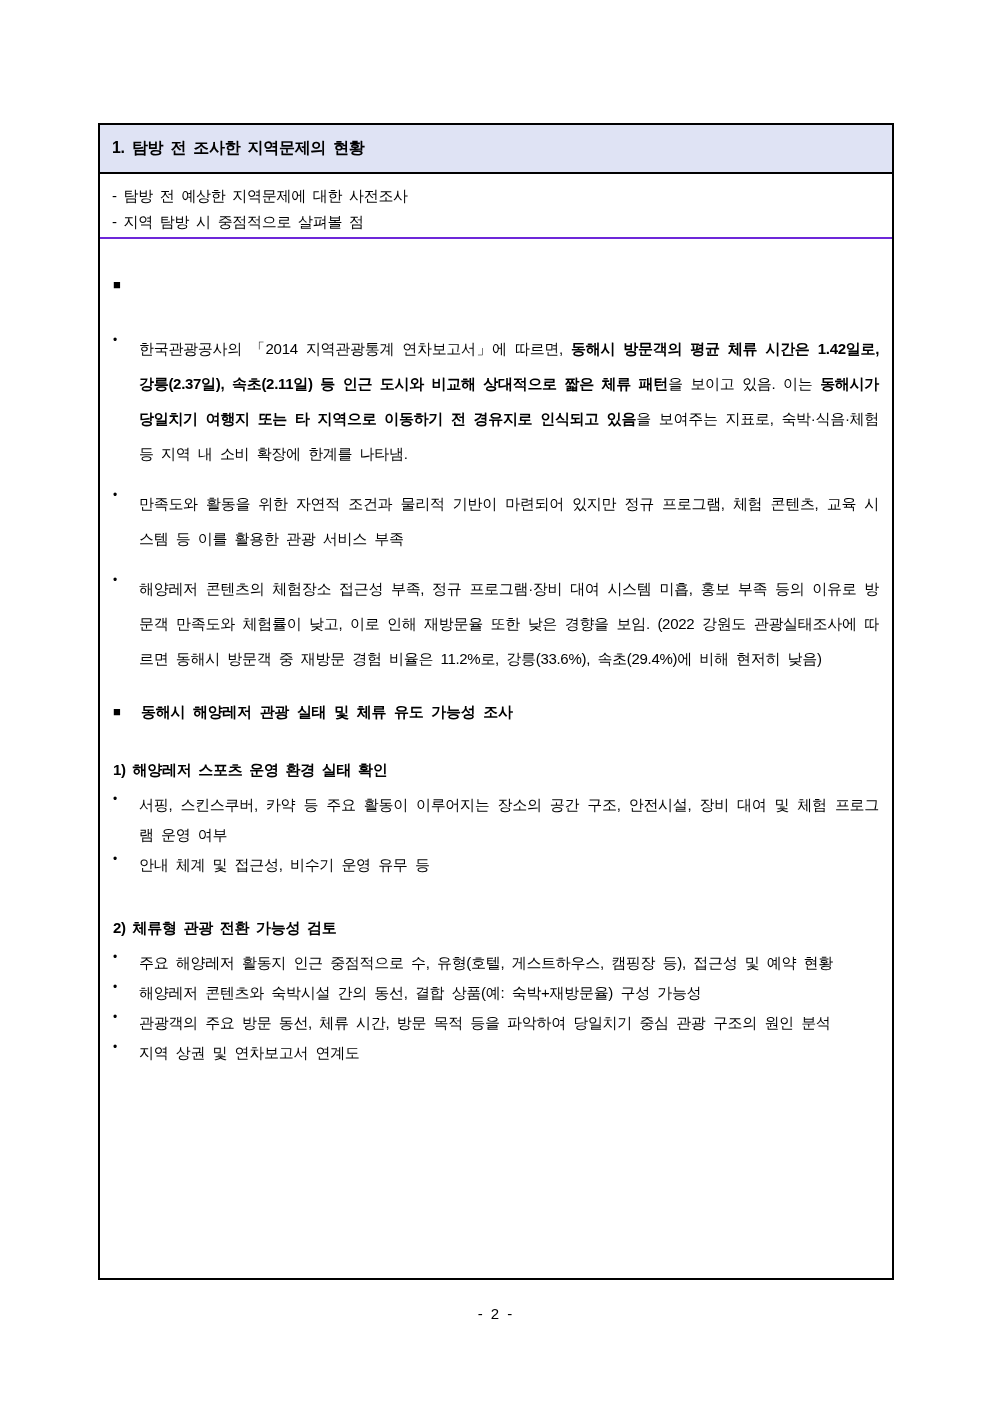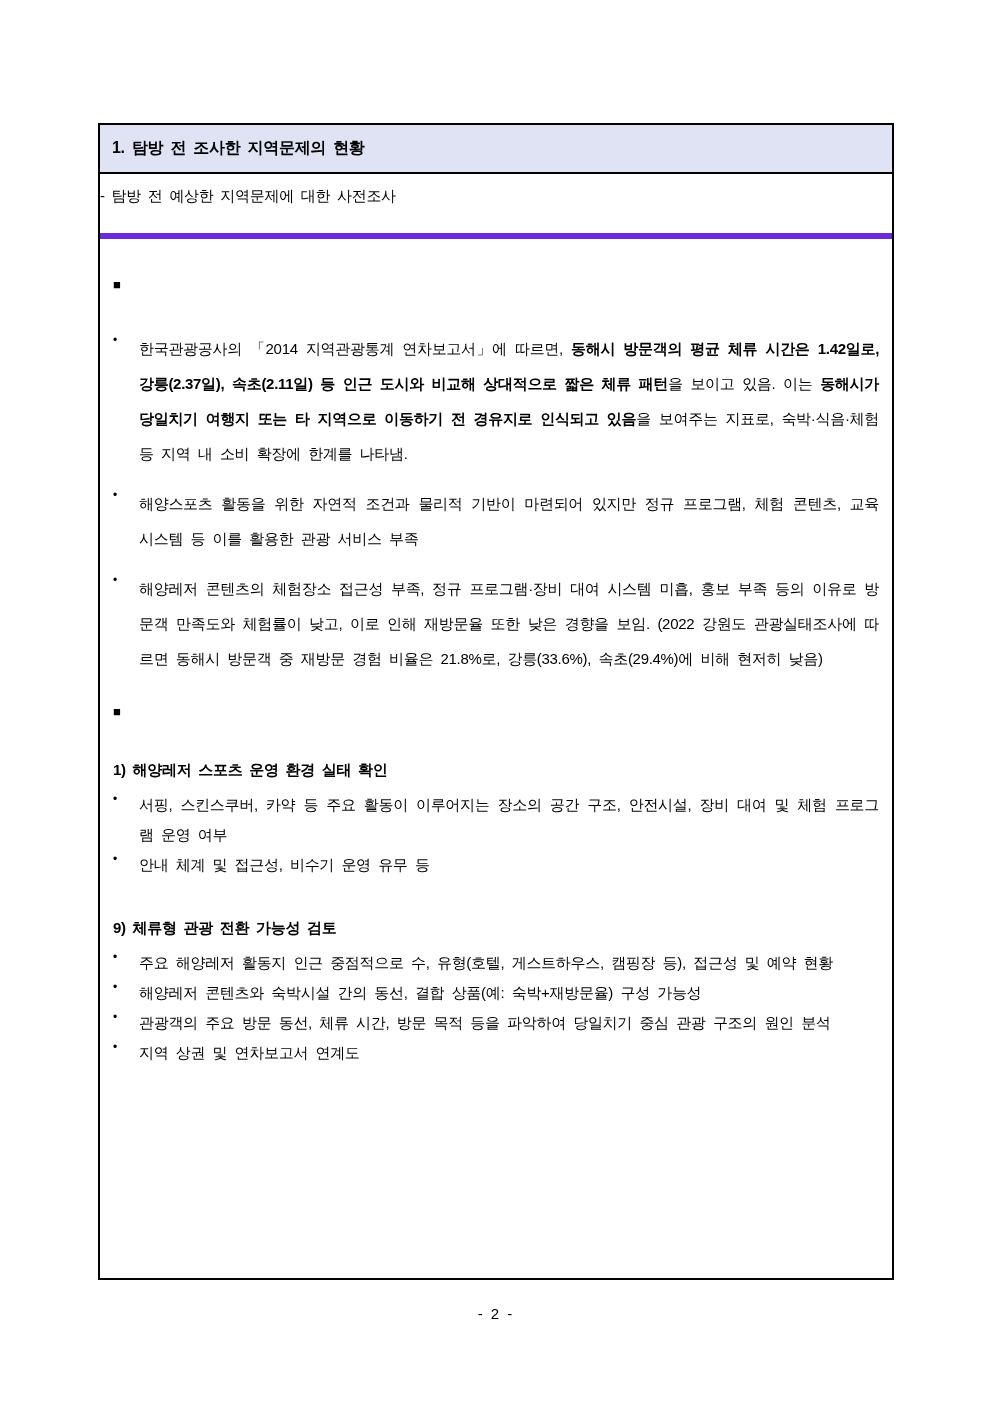--- a/index.html
+++ b/index.html
@@ -26,22 +26,22 @@
     background: #dfe3f4;
     border-bottom: 2px solid #000000;
     display: flex; align-items: center;
     padding: 0 12px;
     font-size: 16px; font-weight: bold;
     letter-spacing: -0.3px;
     word-spacing: 3px;
   }
   .row-notes {
     height: 65px;
-    border-bottom: 6px solid #6d28d9;
-    padding: 9px 12px 0 0;
+    border-bottom: 2px solid #6d28d9;
+    padding: 9px 12px 0 12px;
     font-size: 15px;
     line-height: 26px;
     letter-spacing: -0.3px;
     word-spacing: 3px;
   }
   .row-content {
     height: 1039px;
     padding: 16px 13px 0 13px;
     font-size: 15px;
     letter-spacing: -0.3px;
@@ -95,64 +95,66 @@
 <div class="page">
 
   <div class="doc-table">
 
     <div class="row-header">
       <span>1. 탐방 전 조사한 지역문제의 현황</span>
     </div>
 
     <div class="row-notes">
       <div>- 탐방 전 예상한 지역문제에 대한 사전조사</div>
+      <div>- 지역 탐방 시 중점적으로 살펴볼 점</div>
     </div>
 
     <div class="row-content">
 
       <div class="sec1">
         <div class="sec-head sec1-head">
           <span class="sq">■</span>
         </div>
 
         <div class="bullet">
           <span class="bu">•</span>
           <span class="btxt"><span>한국관광공사의 「2014 지역관광통계 연차보고서」에 따르면, </span><b>동해시 방문객의 평균 체류 시간은 1.42일로, 강릉(2.37일), 속초(2.11일) 등 인근 도시와 비교해 상대적으로 짧은 체류 패턴</b><span>을 보이고 있음. 이는 </span><b>동해시가 당일치기 여행지 또는 타 지역으로 이동하기 전 경유지로 인식되고 있음</b><span>을 보여주는 지표로, 숙박·식음·체험 등 지역 내 소비 확장에 한계를 나타냄.</span></span>
         </div>
 
         <div class="bullet">
           <span class="bu">•</span>
-          <span class="btxt">해양스포츠 활동을 위한 자연적 조건과 물리적 기반이 마련되어 있지만 정규 프로그램, 체험 콘텐츠, 교육 시스템 등 이를 활용한 관광 서비스 부족</span>
+          <span class="btxt">만족도와 활동을 위한 자연적 조건과 물리적 기반이 마련되어 있지만 정규 프로그램, 체험 콘텐츠, 교육 시스템 등 이를 활용한 관광 서비스 부족</span>
         </div>
 
         <div class="bullet">
           <span class="bu">•</span>
-          <span class="btxt">해양레저 콘텐츠의 체험장소 접근성 부족, 정규 프로그램·장비 대여 시스템 미흡, 홍보 부족 등의 이유로 방문객 만족도와 체험률이 낮고, 이로 인해 재방문율 또한 낮은 경향을 보임. (2022 강원도 관광실태조사에 따르면 동해시 방문객 중 재방문 경험 비율은 21.8%로, 강릉(33.6%), 속초(29.4%)에 비해 현저히 낮음)</span>
+          <span class="btxt">해양레저 콘텐츠의 체험장소 접근성 부족, 정규 프로그램·장비 대여 시스템 미흡, 홍보 부족 등의 이유로 방문객 만족도와 체험률이 낮고, 이로 인해 재방문율 또한 낮은 경향을 보임. (2022 강원도 관광실태조사에 따르면 동해시 방문객 중 재방문 경험 비율은 11.2%로, 강릉(33.6%), 속초(29.4%)에 비해 현저히 낮음)</span>
         </div>
       </div>
 
       <div class="sec2">
         <div class="sec-head sec2-head">
           <span class="sq">■</span>
+          <span>동해시 해양레저 관광 실태 및 체류 유도 가능성 조사</span>
         </div>
 
         <div class="sub">
           <div class="sub-head">1) 해양레저 스포츠 운영 환경 실태 확인</div>
           <div class="bullet">
             <span class="bu">•</span>
             <span class="btxt">서핑, 스킨스쿠버, 카약 등 주요 활동이 이루어지는 장소의 공간 구조, 안전시설, 장비 대여 및 체험 프로그램 운영 여부</span>
           </div>
           <div class="bullet">
             <span class="bu">•</span>
             <span class="btxt">안내 체계 및 접근성, 비수기 운영 유무 등</span>
           </div>
         </div>
 
         <div class="sub">
-          <div class="sub-head">9) 체류형 관광 전환 가능성 검토</div>
+          <div class="sub-head">2) 체류형 관광 전환 가능성 검토</div>
           <div class="bullet">
             <span class="bu">•</span>
             <span class="btxt">주요 해양레저 활동지 인근 중점적으로 수, 유형(호텔, 게스트하우스, 캠핑장 등), 접근성 및 예약 현황</span>
           </div>
           <div class="bullet">
             <span class="bu">•</span>
             <span class="btxt">해양레저 콘텐츠와 숙박시설 간의 동선, 결합 상품(예: 숙박+재방문율) 구성 가능성</span>
           </div>
         </div>
 

